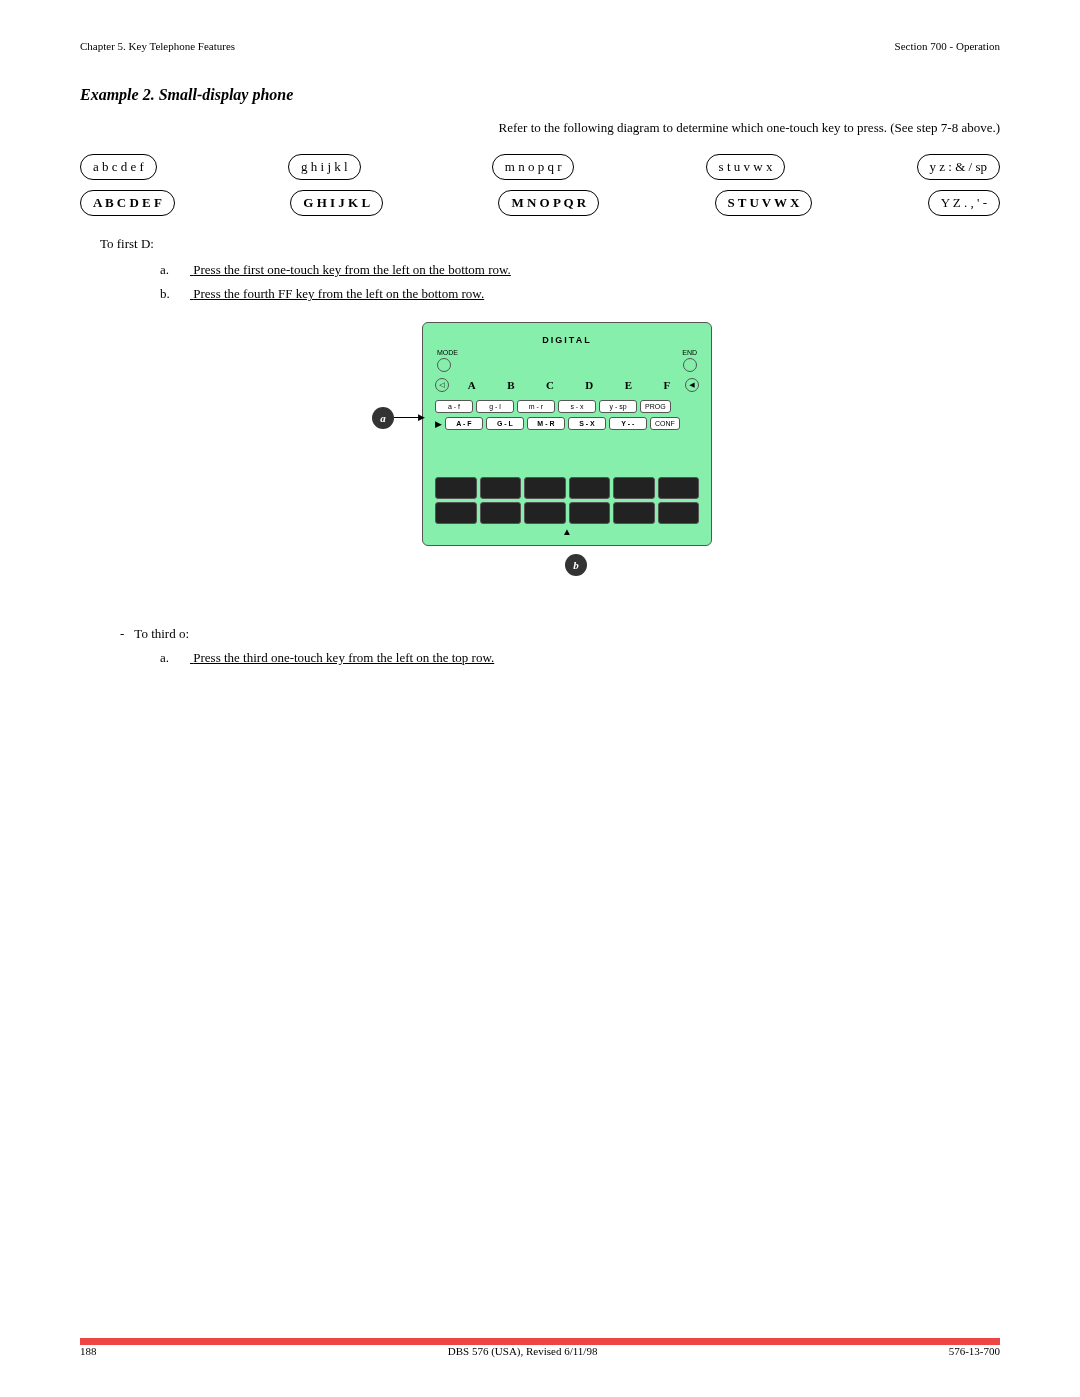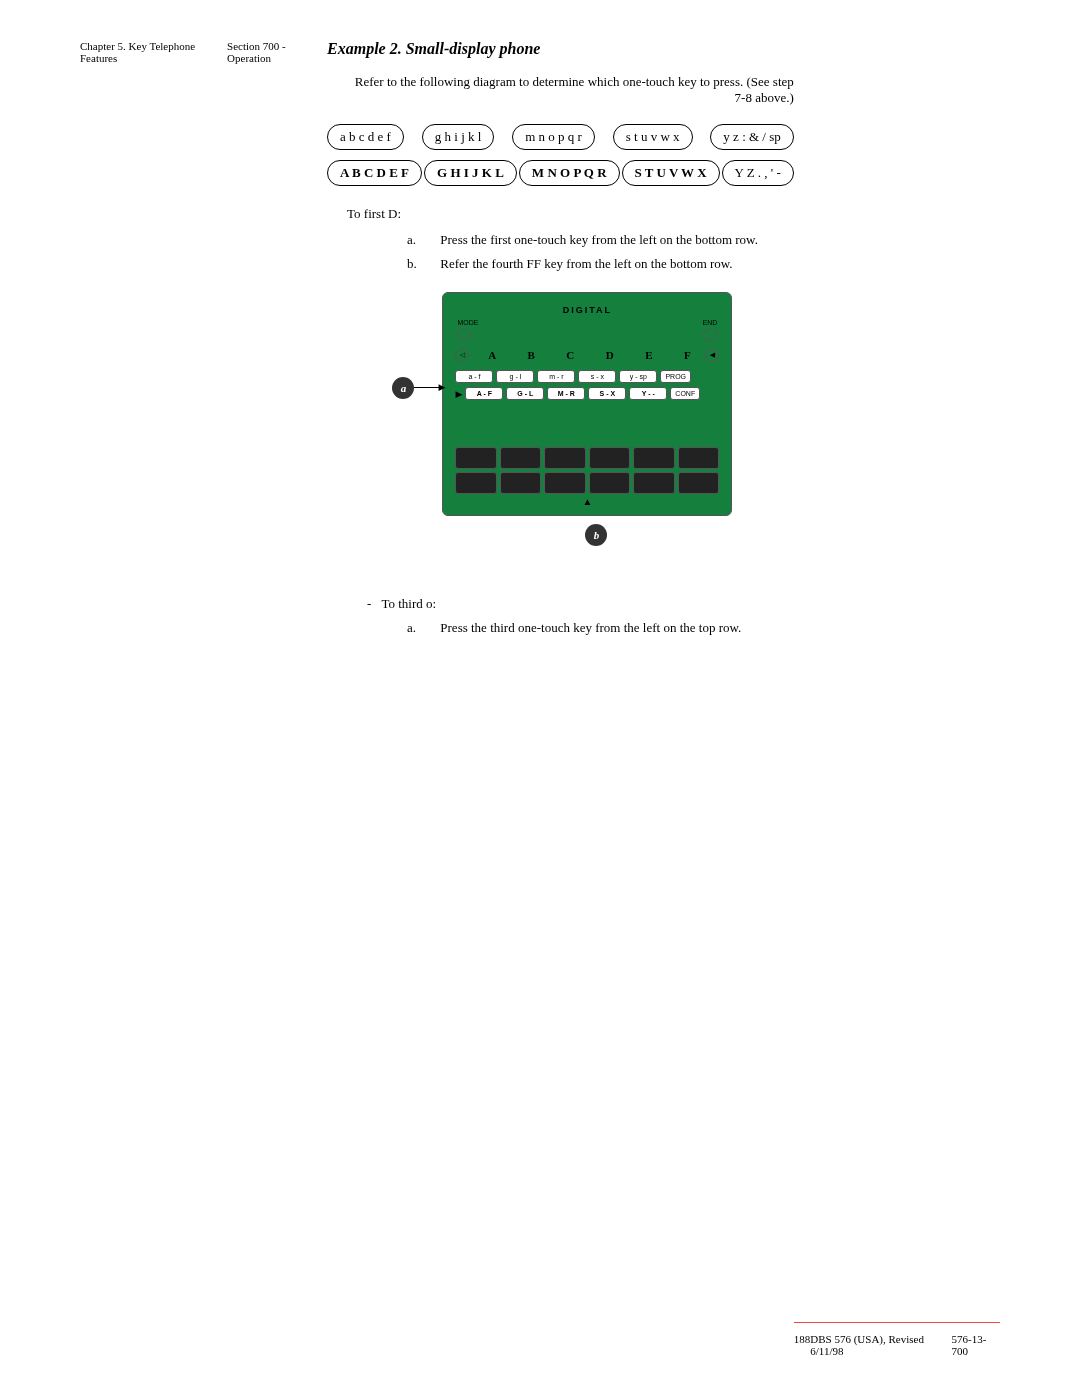--- a/index.html
+++ b/index.html
@@ -11,38 +11,37 @@
       width: 1080px;
       min-height: 1397px;
       position: relative;
     }
 
     .page {
       width: 1080px;
       min-height: 1397px;
       padding: 40px 80px;
       display: flex;
-      flex-direction: row;
+      flex-direction: column;
     }
 
     .header {
       display: flex;
       justify-content: space-between;
       font-size: 11px;
       margin-bottom: 30px;
       padding-bottom: 4px;
     }
 
     .footer {
       display: flex;
       justify-content: space-between;
       font-size: 11px;
       margin-top: auto;
-      padding-top: 10px;
-      border-top: 1px solid #ef4444;
+      border-top: 7px solid #ef4444;
     }
 
     .section-title {
       font-size: 16px;
       font-weight: bold;
       margin-bottom: 16px;
       font-style: italic;
     }
 
     .intro-text {
@@ -82,37 +81,38 @@
     }
 
     .step-list {
       margin-left: 80px;
       font-size: 13px;
     }
 
     .step-list li {
       margin-bottom: 8px;
       list-style: none;
+      text-decoration: underline;
     }
 
     .step-list li::before {
       display: inline-block;
       width: 30px;
     }
 
     .step-a::before { content: 'a.'; }
     .step-b::before { content: 'b.'; }
 
     .phone-diagram {
       border: 1.5px solid #555;
       border-radius: 6px;
       width: 340px;
       padding: 8px;
       position: relative;
-      background: #15803d;
+      background: #86efac;
     }
 
     .phone-brand {
       font-size: 9px;
       font-weight: bold;
       letter-spacing: 2px;
       text-align: center;
       flex: 1;
       font-family: Arial, sans-serif;
     }
@@ -300,21 +300,21 @@
       <span class="key-pill">Y Z . , ' -</span>
     </div>
 
     <div class="to-enter">To first D:</div>
 
     <ul class="step-list">
       <li class="step-a">
         <span>Press the first one-touch key from the left on the bottom row.</span>
       </li>
       <li class="step-b">
-        <span>Refer the fourth FF key from the left on the bottom row.</span>
+        <span>Press the fourth FF key from the left on the bottom row.</span>
       </li>
     </ul>
 
     <div class="annotation-container">
 
       <div style="position:relative; width:380px;">
         <div style="position:absolute; left:22px; top:85px; width:22px; height:22px; background:#333; border-radius:50%; color:#fff; font-size:11px; font-weight:bold; display:flex; align-items:center; justify-content:center; font-style:italic; z-index:10;">
           <span>a</span>
         </div>
 

